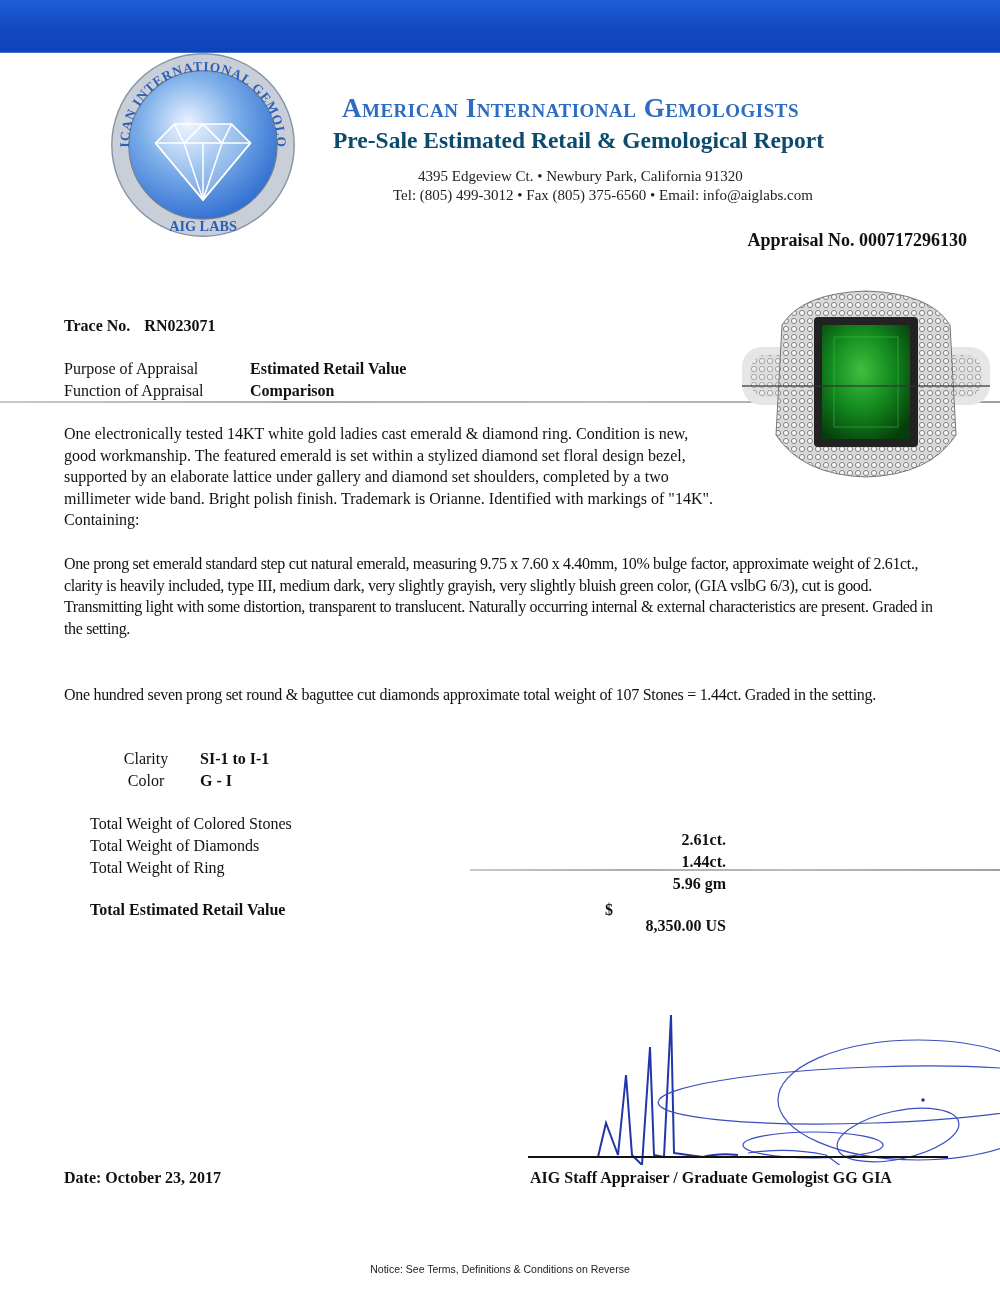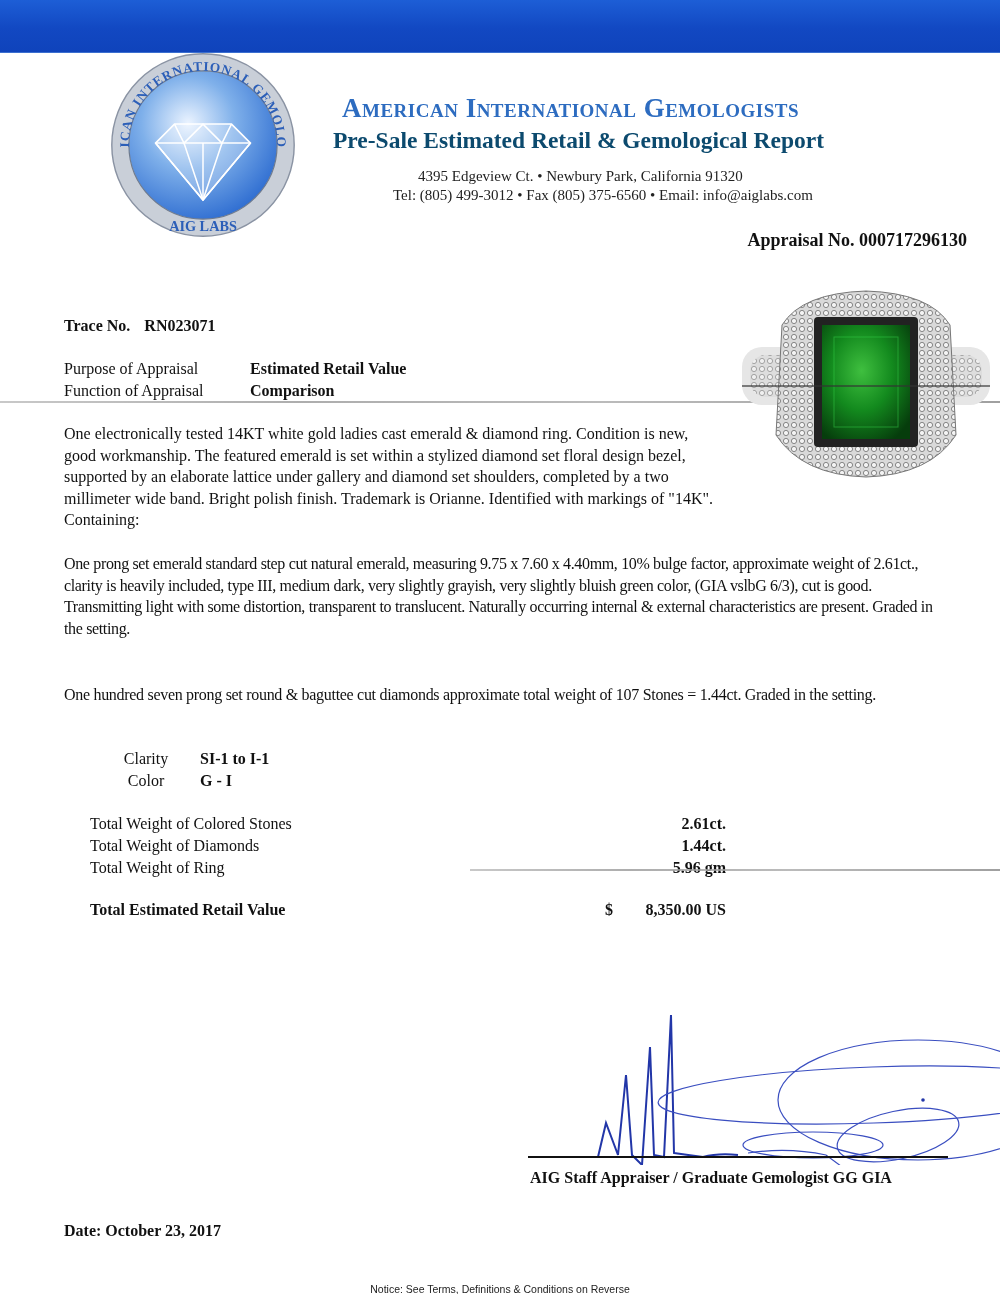--- a/index.html
+++ b/index.html
@@ -42,32 +42,32 @@
     }
     .para { position: absolute; left: 64px; font-size: 16px; line-height: 21.5px; color: #111; }
     .para1 { top: 423px; width: 650px; }
     .para2 { top: 553px; width: 880px; font-stretch: condensed; letter-spacing: -0.35px; }
     .para3 { top: 684px; width: 860px; letter-spacing: -0.3px; }
     .grade { position: absolute; left: 92px; font-size: 16px; }
     .grade .k { display: inline-block; width: 108px; text-align: center; }
     .grade .v { font-weight: bold; }
     .totals-row { position: absolute; left: 64px; width: 662px; font-size: 16px; }
     .totals-row .k { position: absolute; left: 0; margin-left: 26px; }
-    .totals-row .v { position: absolute; right: 0; font-weight: bold; }
+    .totals-row .v { position: absolute; right: 0; font-weight: bold; margin-top: 16px; }
     .totals-row.final { font-weight: bold; }
     .totals-row.final .dollar { position: absolute; right: 113px; }
     .ring { position: absolute; left: 742px; top: 285px; width: 248px; height: 195px; }
     .signature { position: absolute; left: 528px; top: 1005px; width: 472px; height: 160px; }
     .sig-line { position: absolute; left: 528px; top: 1156px; width: 420px; height: 1.5px; background: #111; }
-    .date { position: absolute; left: 64px; top: 1222px; font-size: 16px; font-weight: bold; }
+    .date { position: absolute; left: 64px; top: 1169px; font-size: 16px; font-weight: bold; }
     .sig-title { position: absolute; left: 530px; top: 1169px; font-size: 16px; font-weight: bold; }
     .sig-dept { position: absolute; left: 530px; top: 1256px; font-size: 16px; font-style: italic; margin-top: 42px; }
     .notice {
       position: absolute; left: 0; width: 1000px; top: 1263px; text-align: center;
-      font-family: "Liberation Sans", "DejaVu Sans", sans-serif; font-size: 10.5px; color: #222; margin-top: 20px;
+      font-family: "Liberation Sans", "DejaVu Sans", sans-serif; font-size: 10.5px; color: #222;
     }
   </style>
 </head>
 <body>
 
 <div class="topband"></div>
 
 <svg class="seal" viewBox="0 0 200 200">
   <defs>
     <radialGradient id="sealBg" cx="40%" cy="35%" r="70%">

